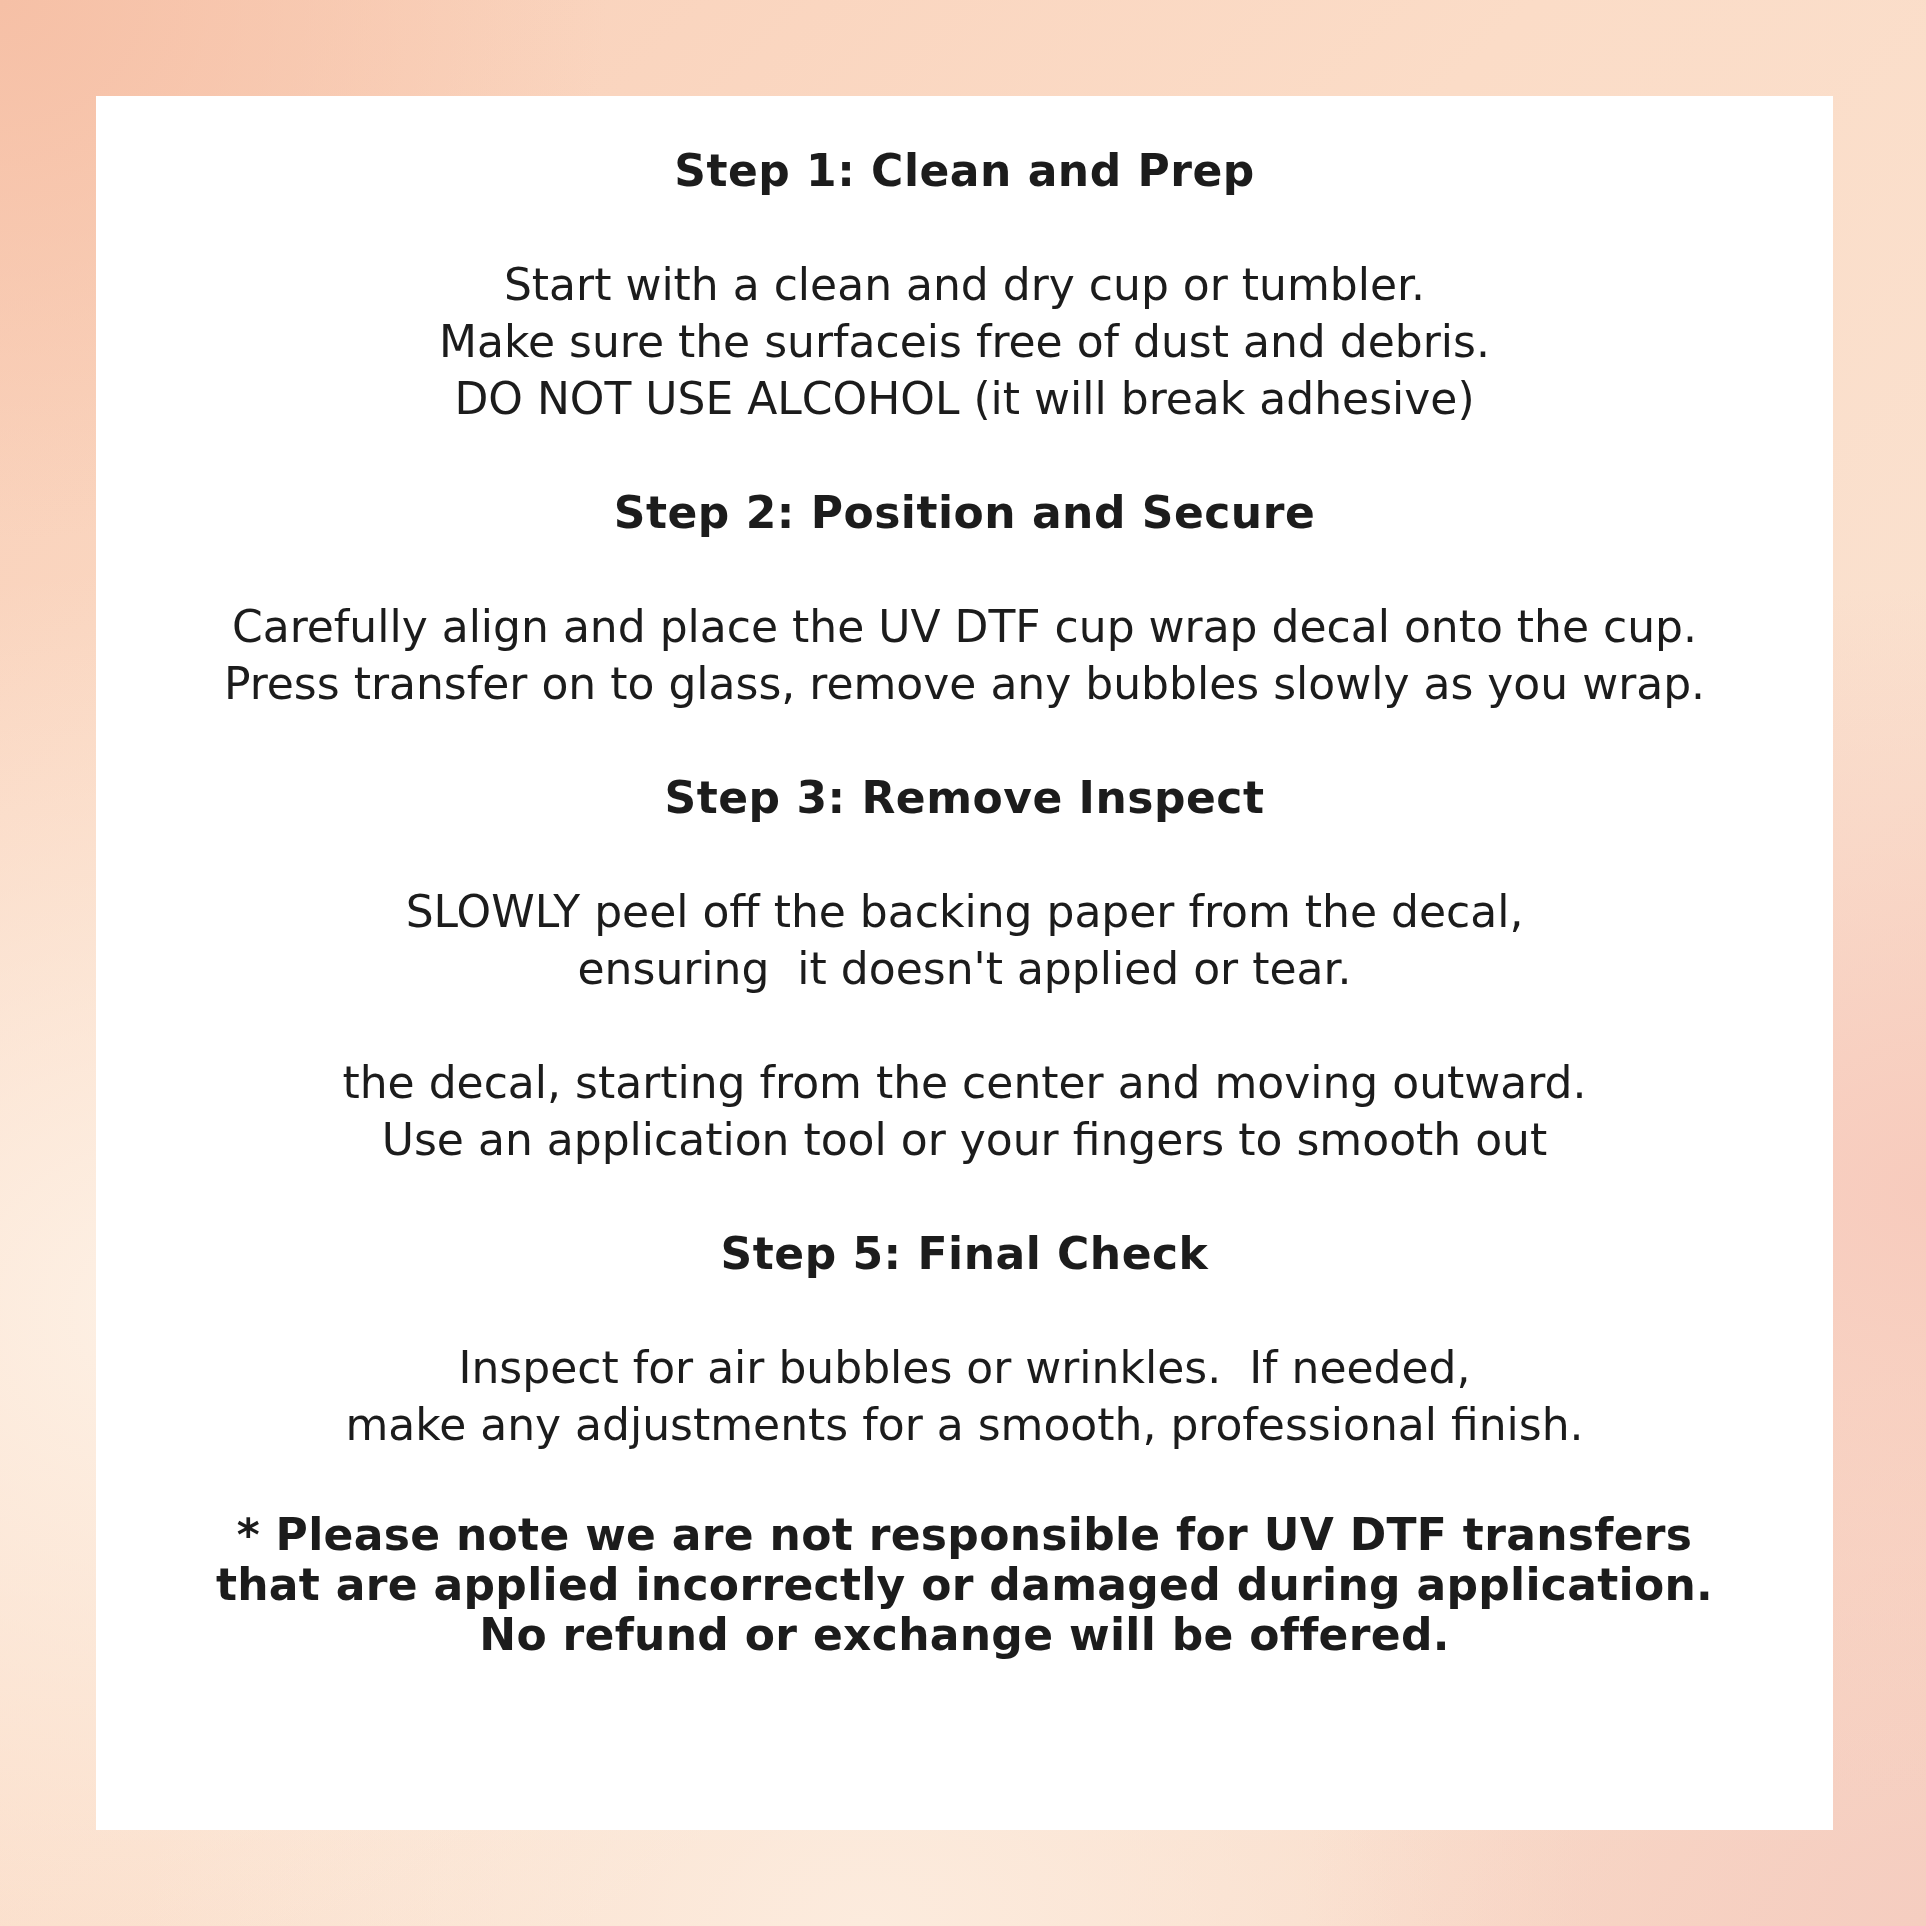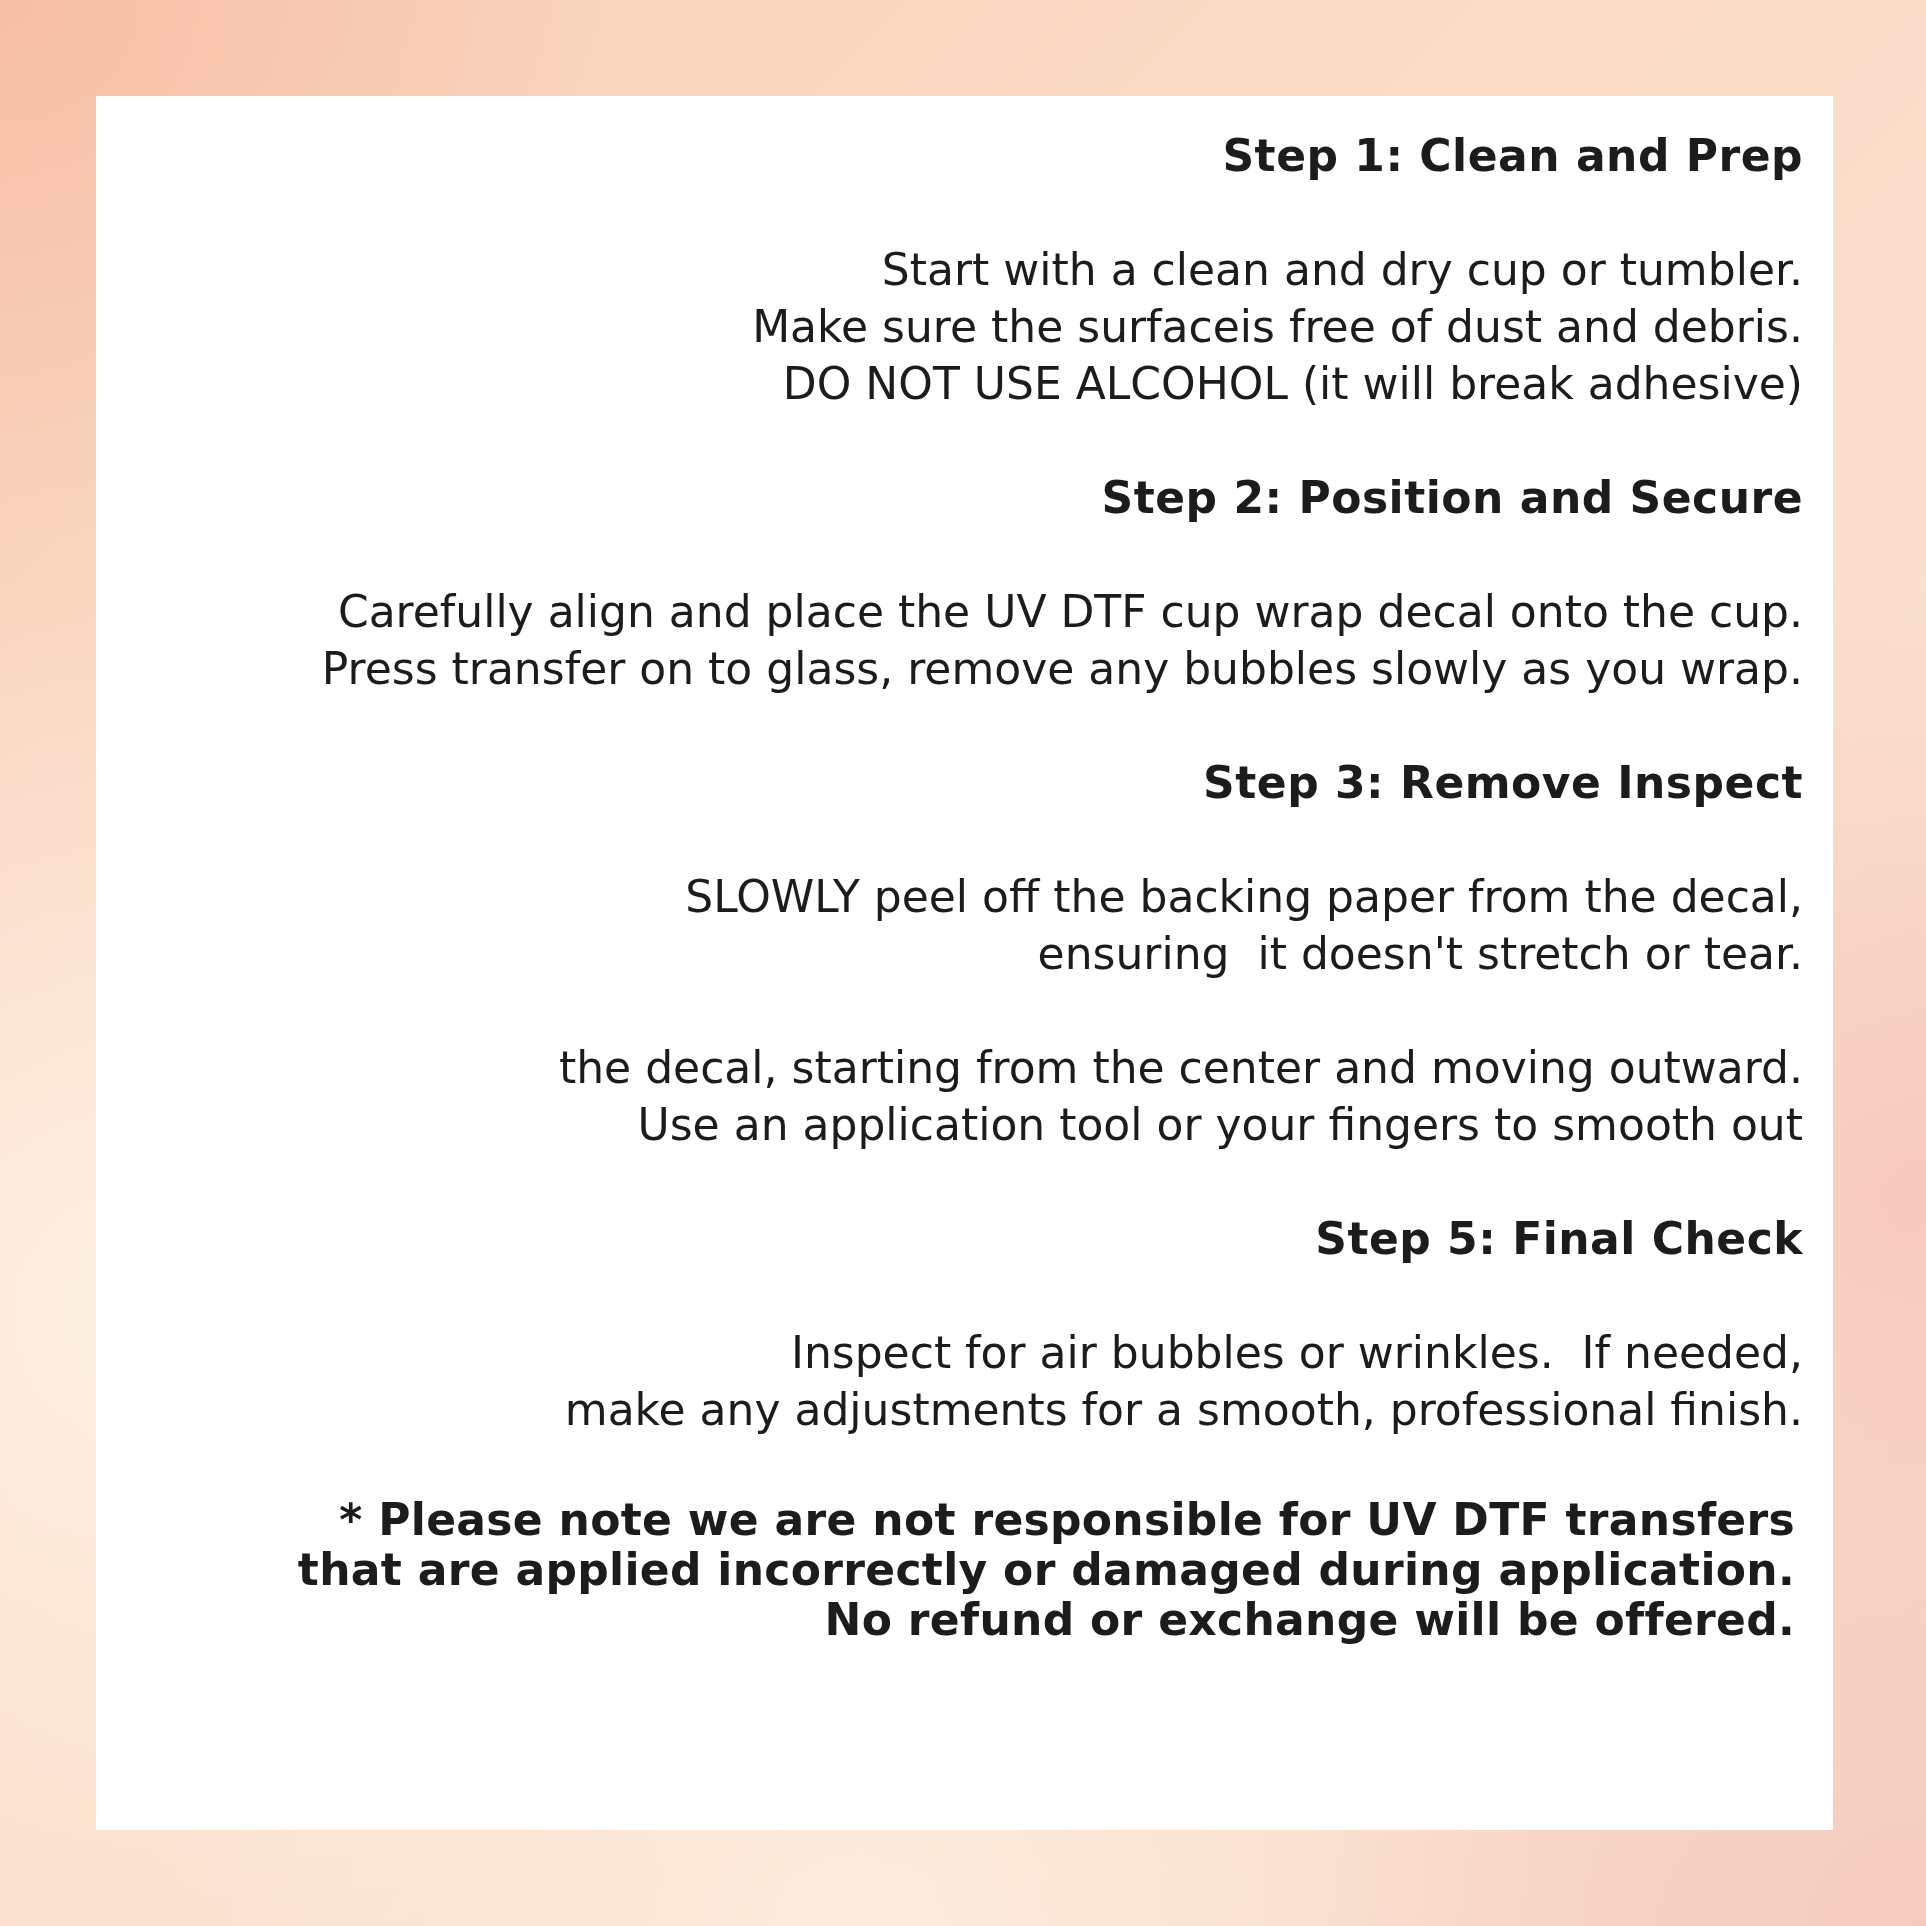--- a/index.html
+++ b/index.html
@@ -26,22 +26,22 @@
       radial-gradient(50% 40% at 45% 100%, #fcebdd 0%, rgba(252,235,221,0) 75%),
       linear-gradient(135deg, #f9cfb8 0%, var(--border-peach, #fbdcc7) 40%, #fae1cf 70%, #f8d6c4 100%);
   }
   
   .card {
     width: 100%;
     height: 100%;
     box-sizing: border-box;
     background: var(--card-bg, #ffffff);
     color: var(--ink, #1c1c1c);
-    text-align: right;
-    padding: 31px 30px 0 30px;
+    text-align: center;
+    padding: 46px 30px 0 30px;
   }
   .step-heading {
     font-size: 44px;
     line-height: 57px;
     font-weight: 700;
     margin: 0 0 57px 0;
     letter-spacing: 0.5px;
   }
   .step-body {
     font-size: 44px;
@@ -84,21 +84,21 @@
       <p class="step-body">
         <span class="line">Carefully align and place the UV DTF cup wrap decal onto the cup.</span>
         <span class="line">Press transfer on to glass, remove any bubbles slowly as you wrap.</span>
       </p>
     </section>
 
     <section>
       <h2 class="step-heading">Step 3: Remove Inspect</h2>
       <p class="step-body">
         <span class="line">SLOWLY peel off the backing paper from the decal,</span>
-        <span class="line">ensuring  it doesn't stretch or tear.</span>
+        <span class="line">ensuring  it doesn't applied or tear.</span>
       </p>
     </section>
 
     <section>
       <p class="step-body">
         <span class="line">the decal, starting from the center and moving outward.</span>
         <span class="line">Use an application tool or your fingers to smooth out</span>
       </p>
     </section>
 

